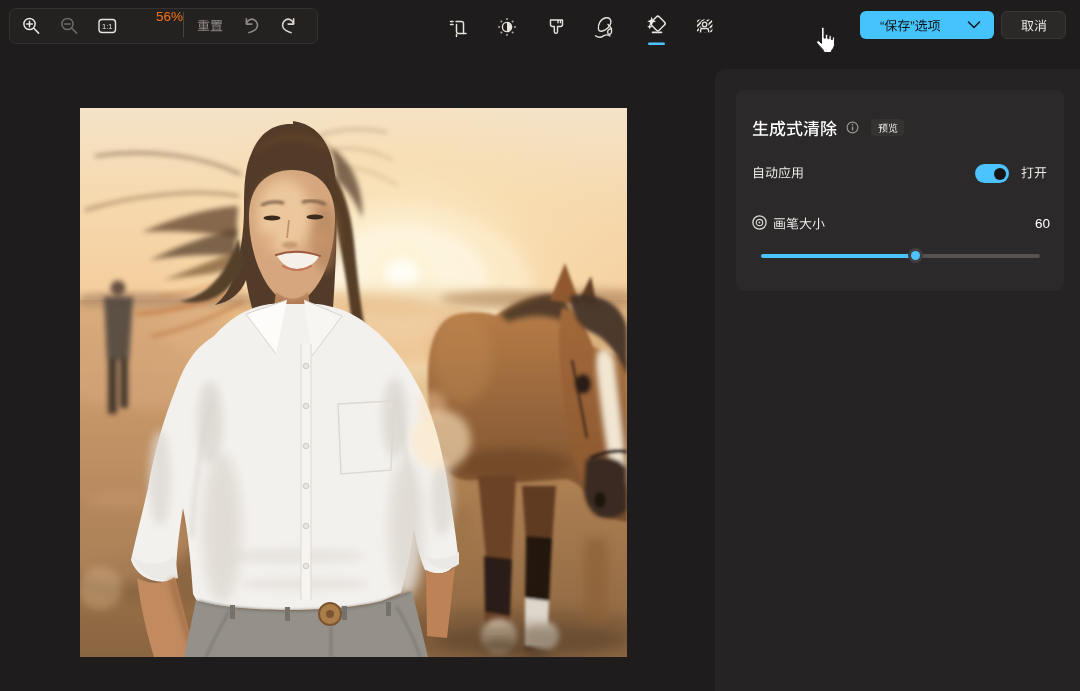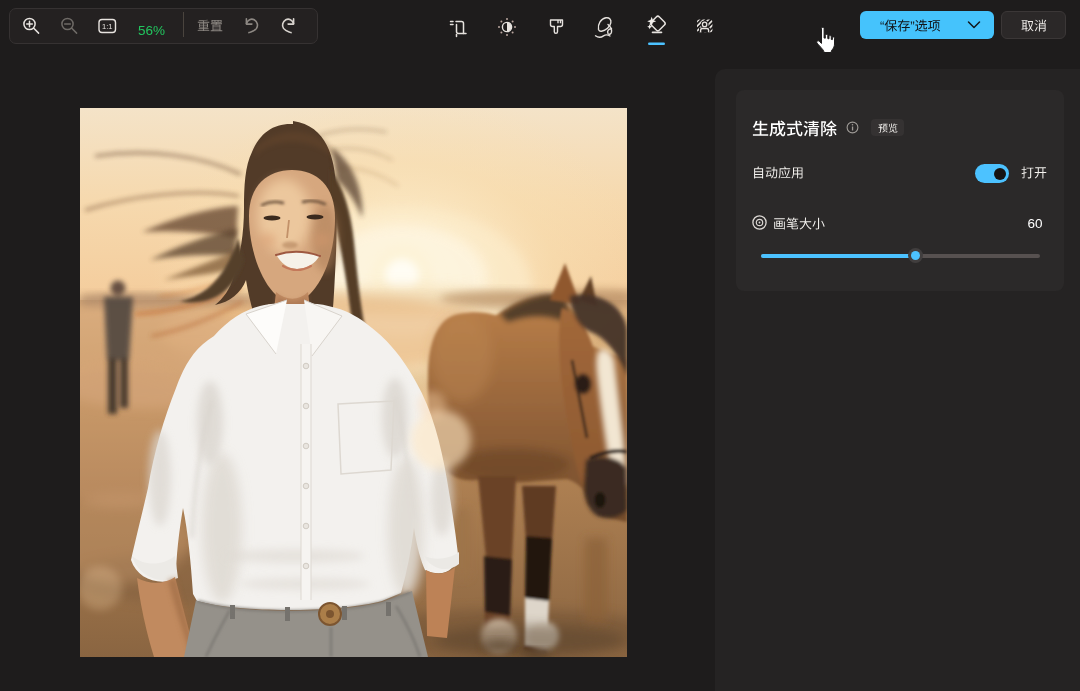--- a/index.html
+++ b/index.html
@@ -221,21 +221,21 @@
 <rect x="183" y="12" width="1" height="25" fill="#4a443e"></rect>
 <g stroke="#8d8883" stroke-width="1.6" fill="none" stroke-linecap="round" stroke-linejoin="round">
 <path d="M246.5 23.5 C247.5 20.0 251.2 18.0 254.2 19.8 C257.4 21.7 258.4 25.6 256.5 28.4 C254.4 31.3 251.3 31.6 249.0 32.6"></path>
 <path d="M246.4 18.8 L246.4 24.1 L251.9 24.1"></path>
 </g>
 <g stroke="#d8d3ce" stroke-width="1.6" fill="none" stroke-linecap="round" stroke-linejoin="round">
 <path d="M293.5 23.5 C292.5 20.0 288.8 18.0 285.8 19.8 C282.6 21.7 281.6 25.6 283.5 28.4 C285.6 31.3 288.7 31.6 291.0 32.6"></path>
 <path d="M293.6 18.8 L293.6 24.1 L288.1 24.1"></path>
 </g>
 </svg>
-<div class="abs" style="left:138px;top:23px;width:45px;text-align:left;font-size:13.5px;color:#22c55e">56%</div>
+<div class="abs" style="left:138px;top:9px;width:45px;text-align:right;font-size:13.5px;color:#f97316">56%</div>
 <svg style="position:absolute;left:197px;top:19.1px" width="26.0" height="13" viewBox="0 -11.44 26.0 13">
     <path d="M2.1 -7.0V-3.0H6.0V-2.1H1.7V-1.3H6.0V-0.2H0.7V0.6H12.3V-0.2H6.9V-1.3H11.5V-2.1H6.9V-3.0H11.0V-7.0H6.9V-7.8H12.3V-8.6H6.9V-9.6C8.5 -9.7 9.9 -9.9 11.0 -10.1L10.5 -10.8C8.4 -10.5 4.8 -10.2 1.7 -10.2C1.8 -10.0 1.9 -9.6 1.9 -9.4C3.2 -9.4 4.6 -9.5 6.0 -9.5V-8.6H0.8V-7.8H6.0V-7.0ZM3.0 -4.7H6.0V-3.7H3.0ZM6.9 -4.7H10.0V-3.7H6.9ZM3.0 -6.3H6.0V-5.3H3.0ZM6.9 -6.3H10.0V-5.3H6.9Z M21.5 -9.7H23.7V-8.6H21.5ZM18.4 -9.7H20.6V-8.6H18.4ZM15.5 -9.7H17.5V-8.6H15.5ZM15.5 -5.6V-0.1H13.7V0.7H25.3V-0.1H23.5V-5.6H19.4L19.6 -6.3H25.0V-7.1H19.8L19.9 -7.8H24.6V-10.4H14.5V-7.8H18.9L18.8 -7.1H13.9V-6.3H18.7L18.5 -5.6ZM16.4 -0.1V-0.9H22.5V-0.1ZM16.4 -3.6H22.5V-2.8H16.4ZM16.4 -4.2V-4.9H22.5V-4.2ZM16.4 -2.2H22.5V-1.5H16.4Z" fill="#8d8883"></path>
   </svg>
 <svg class="abs" style="left:440px;top:8px" width="280" height="40" viewBox="0 0 280 40">
 <g stroke="#e6e2de" stroke-width="1.5" fill="none" stroke-linecap="round" stroke-linejoin="round">
 <path d="M10.5 13.5 H13"></path>
       <path d="M16 13.5 H21.5 Q23.5 13.5 23.5 15.5 V25.5"></path>
 <path d="M10.5 16.5 H13"></path>
       <path d="M16.5 16.5 V23.5 Q16.5 25.5 18.5 25.5 H26"></path>
       <path d="M16.5 28.5 V26.5"></path>
@@ -321,16 +321,16 @@
     <path d="M2.6 -10.9V-8.3H0.6V-7.4H2.6V-4.6C1.8 -4.4 1.1 -4.2 0.5 -4.0L0.8 -3.1L2.6 -3.6V-0.3C2.6 -0.1 2.5 -0.0 2.3 -0.0C2.2 0.0 1.6 0.0 1.0 -0.0C1.1 0.2 1.2 0.7 1.3 0.9C2.2 0.9 2.7 0.9 3.1 0.7C3.4 0.6 3.5 0.3 3.5 -0.2V-3.9L5.5 -4.5L5.4 -5.4L3.5 -4.9V-7.4H5.4V-8.3H3.5V-10.9ZM5.4 -9.8V-8.9H9.1V-0.4C9.1 -0.2 9.0 -0.1 8.8 -0.1C8.5 -0.1 7.6 -0.1 6.6 -0.1C6.8 0.2 6.9 0.7 7.0 1.0C8.2 1.0 9.1 0.9 9.5 0.8C10.0 0.6 10.2 0.3 10.2 -0.4V-8.9H12.5V-9.8Z M21.4 -9.1V-5.4H17.8V-6.0V-9.1ZM13.7 -5.4V-4.5H16.7C16.6 -2.7 15.9 -1.0 13.7 0.4C14.0 0.5 14.3 0.9 14.5 1.1C16.9 -0.4 17.6 -2.5 17.7 -4.5H21.4V1.1H22.4V-4.5H25.3V-5.4H22.4V-9.1H24.9V-10.1H14.2V-9.1H16.8V-6.0L16.8 -5.4Z" fill="#f5f3f0"></path>
   </svg>
 <svg class="abs" style="left:751px;top:214px" width="17" height="17" viewBox="0 0 17 17">
 <circle cx="8.5" cy="8.5" r="6.6" stroke="#dcd8d4" stroke-width="1.3" fill="none"></circle>
 <circle cx="8.5" cy="8.5" r="3.2" stroke="#dcd8d4" stroke-width="1.2" fill="none"></circle>
 <circle cx="8.5" cy="8.5" r="0.9" fill="#dcd8d4"></circle>
 </svg>
 <svg style="position:absolute;left:773px;top:217.1px" width="52.0" height="13" viewBox="0 -11.44 52.0 13">
     <path d="M1.2 -10.1V-9.2H11.8V-10.1ZM3.3 -7.7V-1.8H9.6V-7.7ZM4.2 -4.4H6.0V-2.7H4.2ZM6.9 -4.4H8.7V-2.7H6.9ZM4.2 -6.9H6.0V-5.2H4.2ZM6.9 -6.9H8.7V-5.2H6.9ZM1.2 -6.8V0.4H10.9V1.0H11.8V-6.9H10.9V-0.5H2.2V-6.8Z M13.8 -2.1 13.8 -1.2 18.5 -1.6V-0.6C18.5 0.6 18.9 0.9 20.4 0.9C20.7 0.9 23.0 0.9 23.4 0.9C24.6 0.9 24.9 0.5 25.1 -1.0C24.8 -1.1 24.4 -1.2 24.2 -1.4C24.1 -0.2 24.0 0.1 23.3 0.1C22.8 0.1 20.9 0.1 20.5 0.1C19.7 0.1 19.5 -0.1 19.5 -0.6V-1.7L25.3 -2.2L25.2 -3.0L19.5 -2.6V-3.9L24.1 -4.3L24.0 -5.1L19.5 -4.7V-5.9C21.2 -6.1 22.8 -6.4 24.0 -6.7L23.5 -7.4C21.4 -6.9 17.8 -6.5 14.7 -6.3C14.7 -6.1 14.9 -5.8 14.9 -5.5C16.1 -5.6 17.3 -5.7 18.5 -5.8V-4.7L14.4 -4.3L14.5 -3.5L18.5 -3.8V-2.5ZM15.4 -11.0C15.0 -9.7 14.3 -8.4 13.5 -7.5C13.7 -7.4 14.1 -7.1 14.3 -7.0C14.7 -7.5 15.1 -8.1 15.5 -8.9H16.2C16.5 -8.2 16.9 -7.5 17.0 -7.0L17.9 -7.4C17.7 -7.8 17.5 -8.3 17.2 -8.9H19.2V-9.7H15.9C16.1 -10.0 16.2 -10.4 16.3 -10.8ZM20.5 -11.0C20.1 -9.7 19.4 -8.5 18.6 -7.7C18.8 -7.6 19.2 -7.3 19.4 -7.1C19.9 -7.6 20.3 -8.2 20.7 -8.9H21.6C21.9 -8.4 22.2 -7.8 22.3 -7.4L23.2 -7.7C23.0 -8.0 22.8 -8.4 22.6 -8.9H25.2V-9.7H21.1C21.2 -10.0 21.3 -10.4 21.5 -10.8Z M32.0 -10.9C32.0 -9.9 32.0 -8.6 31.8 -7.2H26.8V-6.2H31.6C31.1 -3.7 29.8 -1.2 26.6 0.2C26.8 0.4 27.1 0.8 27.3 1.0C30.5 -0.4 31.9 -2.9 32.5 -5.4C33.5 -2.5 35.2 -0.2 37.7 1.0C37.9 0.7 38.2 0.3 38.5 0.1C35.9 -0.9 34.2 -3.3 33.3 -6.2H38.2V-7.2H32.8C33.0 -8.6 33.0 -9.9 33.0 -10.9Z M45.0 -10.7V-0.3C45.0 -0.1 44.9 0.0 44.7 0.0C44.4 0.1 43.5 0.1 42.5 0.0C42.7 0.3 42.8 0.8 42.9 1.0C44.1 1.1 44.9 1.0 45.4 0.9C45.9 0.7 46.1 0.4 46.1 -0.3V-10.7ZM48.2 -7.4C49.3 -5.6 50.3 -3.1 50.6 -1.6L51.7 -2.0C51.4 -3.6 50.2 -6.0 49.1 -7.8ZM41.6 -7.7C41.3 -5.9 40.6 -3.7 39.4 -2.3C39.7 -2.2 40.1 -2.0 40.3 -1.8C41.5 -3.2 42.3 -5.6 42.7 -7.5Z" fill="#f5f3f0"></path>
   </svg>
-<div class="abs" style="left:1020px;top:215.5px;width:30px;text-align:center;font-size:13.5px;color:#fff">60</div>
+<div class="abs" style="left:1020px;top:215.5px;width:30px;text-align:right;font-size:13.5px;color:#fff">60</div>
 <div class="abs" style="left:761px;top:253.5px;width:279px;height:4px;border-radius:2px;background:#575150"></div>
 <div class="abs" style="left:761px;top:253.5px;width:155px;height:4px;border-radius:2px;background:#4cc2ff"></div>
 <div class="abs" style="left:908px;top:248px;width:15px;height:15px;border-radius:50%;background:#413e3e"></div>
 <div class="abs" style="left:911px;top:251px;width:9px;height:9px;border-radius:50%;background:#4cc2ff"></div>
 </body></html>

